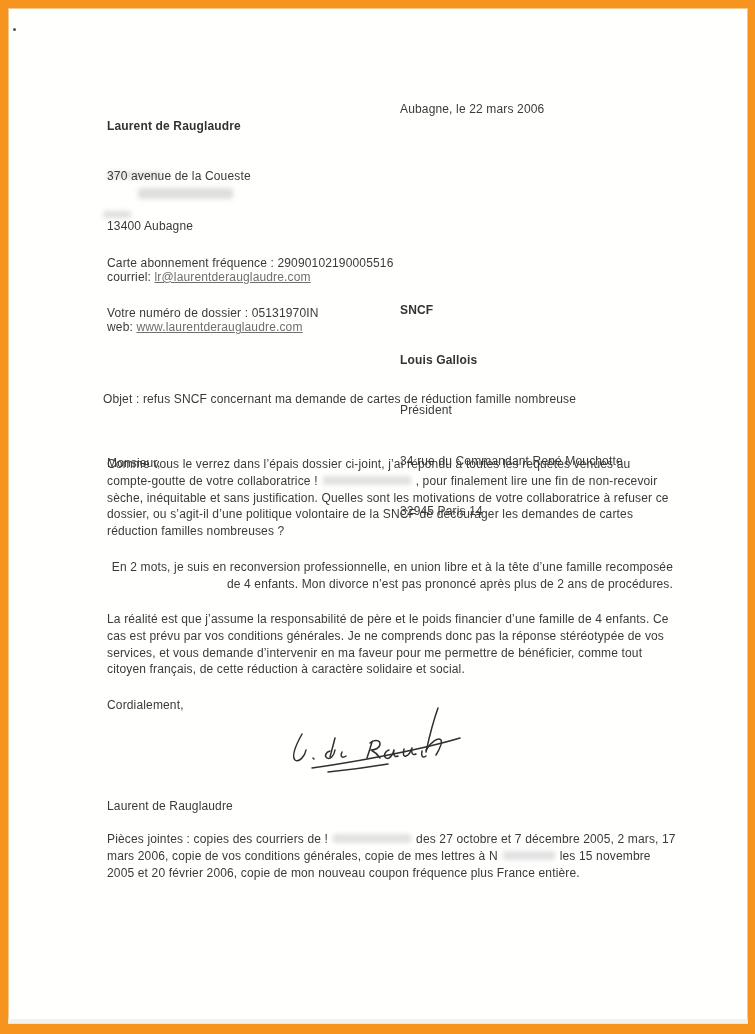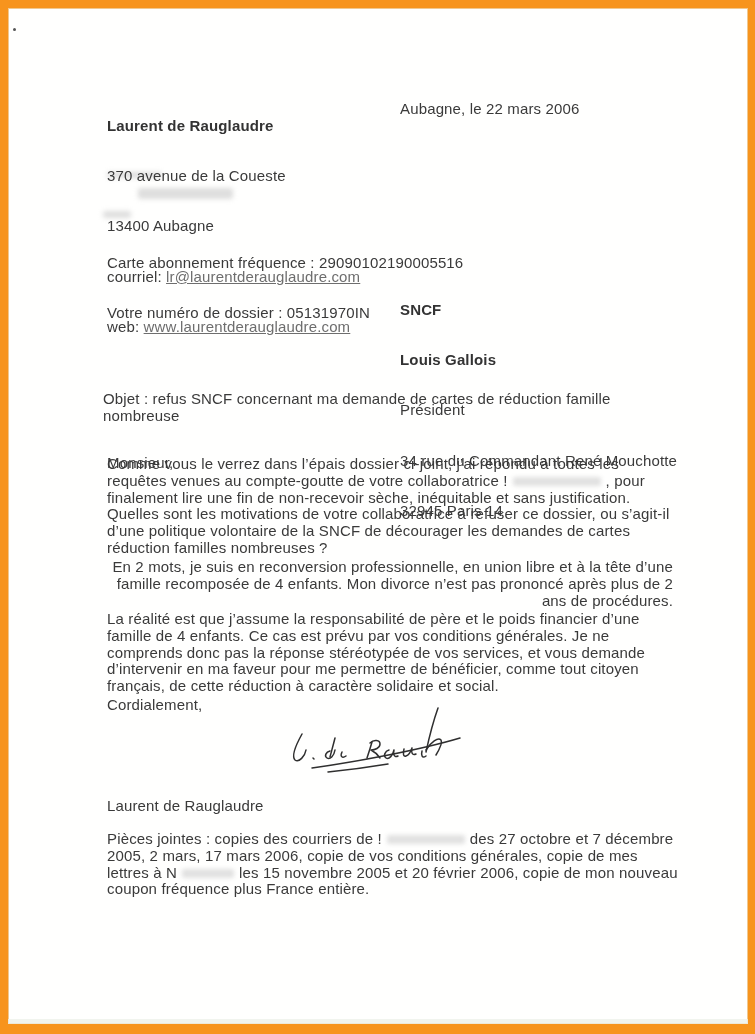--- a/index.html
+++ b/index.html
@@ -12,21 +12,21 @@
   }
   .page{
     position:absolute;
     left:8px;top:8px;right:7px;bottom:10px;
     background:#fffffe;
     box-shadow:inset 0 0 0 1px rgba(224,133,7,.45);
     color:#3a3a3a;
   }
   .abs{position:absolute;}
   .txt{
-    font-size:15px;
+    font-size:12px;
     line-height:16.8px;
     letter-spacing:.15px;
     color:#3a3a3a;
     white-space:pre-wrap;
   }
   .bold{font-weight:700;color:#333;}
   .link{color:#6e6e6e;text-decoration:underline;cursor:pointer;}
   .para{width:566px;text-align:left;}
   .redact{
     display:inline-block;

